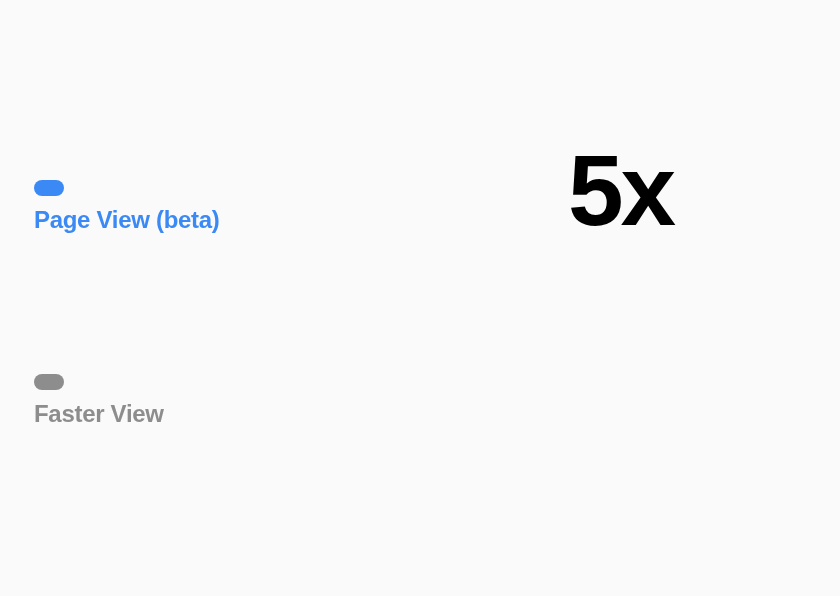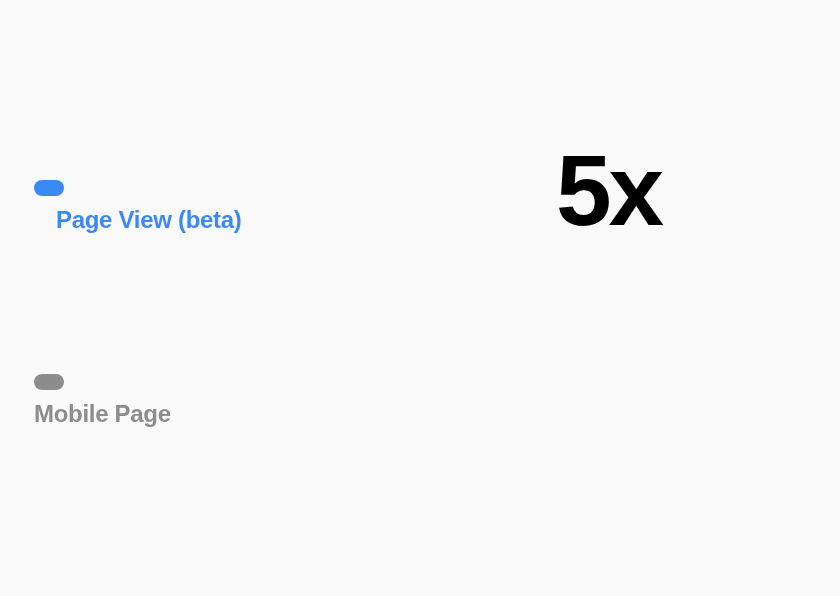--- a/index.html
+++ b/index.html
@@ -38,28 +38,27 @@
     .toggle-off {
       background: #8d8d8d;
     }
     .option-label {
       font-size: 24px;
       font-weight: 700;
       letter-spacing: -0.3px;
     }
     .label-active {
       color: #3b89f4;
-      margin-left: 22px;
     }
     .label-inactive {
       color: #8d8d8d;
     }
     .metric-block {
       position: absolute;
-      left: 556px;
+      left: 568px;
       top: 140px;
     }
     .metric-value {
       font-size: 100px;
       font-weight: 800;
       color: #000;
       line-height: 1;
       letter-spacing: -3px;
     }
     .metric-caption {
@@ -73,19 +72,19 @@
 </head>
 <body>
 
 <div class="left-column">
   <div class="option">
     <div class="toggle toggle-on"></div>
     <div class="option-label label-active">Page View (beta)</div>
   </div>
   <div class="option">
     <div class="toggle toggle-off"></div>
-    <div class="option-label label-inactive">Mobile Page</div>
+    <div class="option-label label-inactive">Faster View</div>
   </div>
 </div>
 
 <div class="metric-block">
   <div class="metric-value">5x</div>
 </div>
 
 </body></html>

